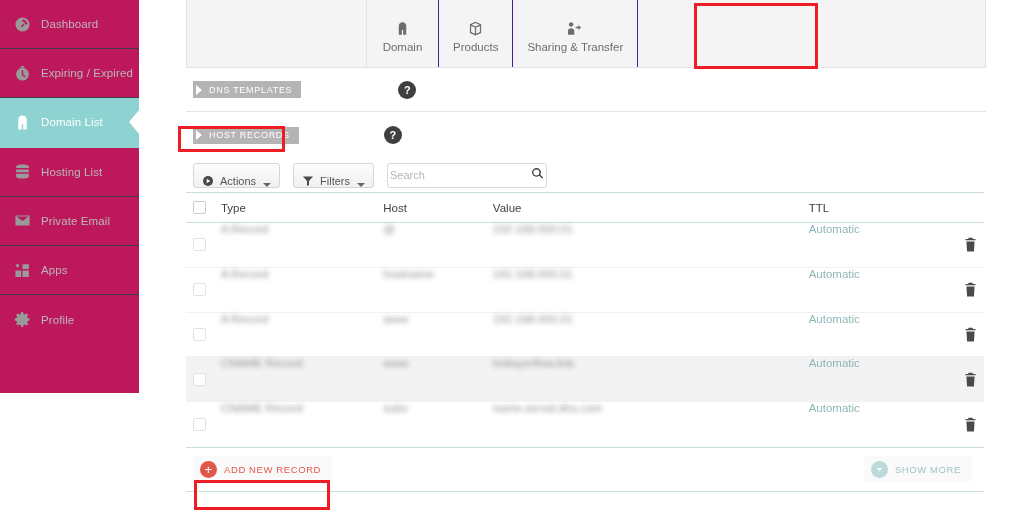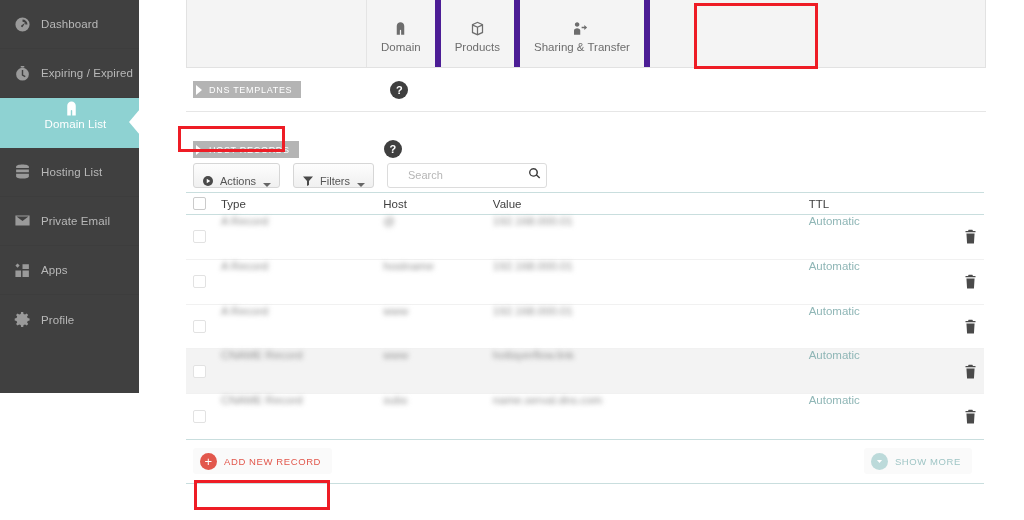--- a/index.html
+++ b/index.html
@@ -8,34 +8,34 @@
     background: #ffffff;
     font-family: "Liberation Sans", sans-serif;
     overflow: hidden;
   }
   #app { position: relative; width: 1024px; height: 520px; }
 
   
   #sidebar {
     position: absolute; left: 0; top: 0;
     width: 139px; height: 393px;
-    background: #404040;
+    background: #be185d;
   }
   .side-item {
     position: relative;
     height: 49.2px;
     display: flex; align-items: center;
     padding-left: 12px;
     border-bottom: 1px solid #3d3d3d;
     color: #b8b8b8;
     font-size: 11.5px;
     letter-spacing: .1px;
     white-space: nowrap;
   }
-  .side-item.active { background: #8ed2d2; color: #ffffff; border-bottom-color: #8ed2d2; flex-direction: column; }
+  .side-item.active { background: #8ed2d2; color: #ffffff; border-bottom-color: #8ed2d2; }
   .side-item.active .side-ico svg { fill: #ffffff; }
   .side-item .side-ico {
     width: 20px; height: 20px;
     margin-right: 9px;
     display: flex; align-items: center; justify-content: center;
     flex: 0 0 20px;
   }
   .side-ico svg { fill: #9a9a9a; }
   .side-notch {
     position: absolute; right: -1px; top: 50%;
@@ -56,21 +56,21 @@
     background: #f4f4f4;
     border: 1px solid #e2e2e2;
     border-top: none;
     display: flex;
   }
   .tab-spacer { width: 180px; border-right: 1px solid #e4e4e4; }
   .tab {
     display: flex; flex-direction: column;
     align-items: center; justify-content: center;
     padding: 6px 14px;
-    border-right: 6px solid #4c1d95;
+    border-right: 1px solid #4c1d95;
     color: #6d6d6d;
     font-size: 11.5px;
     position: relative;
     min-width: 72px;
   }
   .tab .tab-ico { height: 22px; display: flex; align-items: flex-end; margin-bottom: 5px; }
   .tab .tab-ico svg { fill: #6d6d6d; }
   .tab.active { background: #80bcbc; color: #ffffff; border-right-color: #80bcbc; }
   .tab.active .tab-ico svg { fill: #ffffff; }
   .tab-caret {
@@ -111,41 +111,41 @@
     display: flex; align-items: center; justify-content: center;
   }
 
   
   #tplrow {
     display: flex; align-items: center;
     height: 44px;
     padding-left: 7px;
     border-bottom: 1px solid #e6e6e6;
   }
-  #tplrow .ribbon { margin-right: 4px; }
+  #tplrow .ribbon { margin-right: 12px; }
   .gap-a { width: 85px; }
   .gap-b { width: 28px; }
   .tpl-select {
     width: 185px;
     border-bottom: 1px dotted #c4c4c4;
     display: flex; align-items: center; justify-content: space-between;
     padding-bottom: 4px;
     color: #9aa7ae;
     font-size: 11.5px;
   }
   .caret-dn {
     width: 0; height: 0;
     border-left: 4.5px solid transparent;
     border-right: 4.5px solid transparent;
     border-top: 5px solid #b5b5b5;
   }
 
   
   #hostrow {
-    display: flex; align-items: flex-end;
+    display: flex; align-items: center;
     height: 46px;
     padding-left: 7px;
   }
 
   
   #toolbar { display: flex; align-items: center; height: 34px; padding-left: 7px; }
   .btn {
     display: flex; align-items: flex-end;
     height: 25px;
     background: linear-gradient(#fdfdfd, #f0f0f0);
@@ -163,35 +163,35 @@
     border-left: 4px solid transparent;
     border-right: 4px solid transparent;
     border-top: 4.5px solid #666666;
   }
   #searchbox {
     display: flex; align-items: center; justify-content: space-between;
     width: 160px; height: 25px;
     background: #ffffff;
     border: 1px solid #dcdcdc;
     border-radius: 3px;
-    padding: 0 20px;
+    padding: 0 2px;
   }
   #searchbox input {
     border: none; outline: none;
     font-size: 11px; color: #555;
     font-family: "Liberation Sans", sans-serif;
     width: 120px; background: transparent;
   }
   #searchbox input::placeholder { color: #b6b6b6; }
 
   
   #table { width: 798px; }
   .thead {
     display: flex; align-items: center;
-    height: 23px;
+    height: 31px;
     border-top: 1px solid #c9dede;
     border-bottom: 1px solid #c9dede;
     font-size: 11.5px; color: #3f3f3f;
     padding-left: 7px;
   }
   .trow {
     display: flex; 
     height: 44.8px;
     border-bottom: 1px solid #f1f1f1;
     padding-left: 7px;

